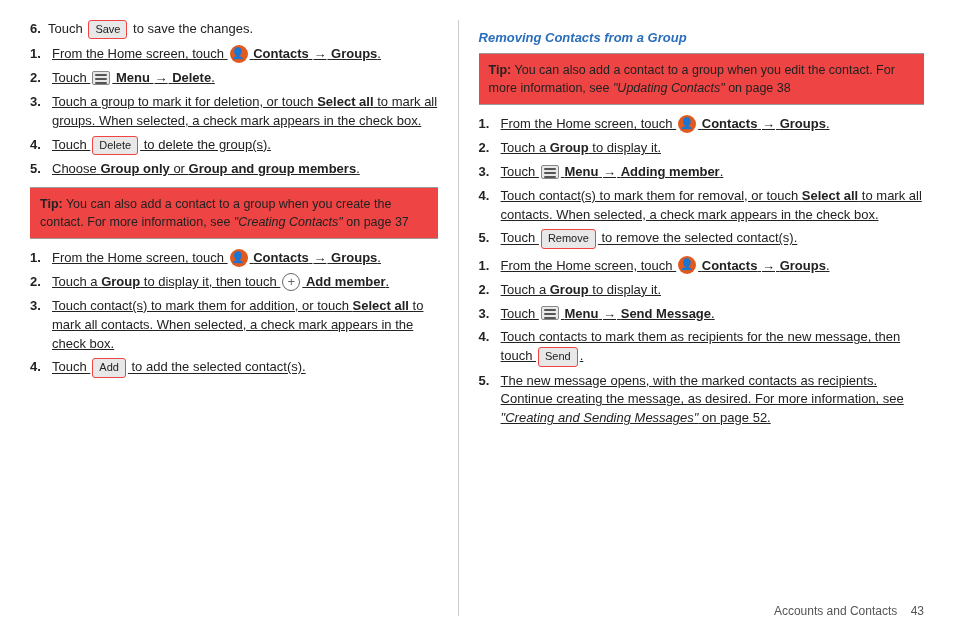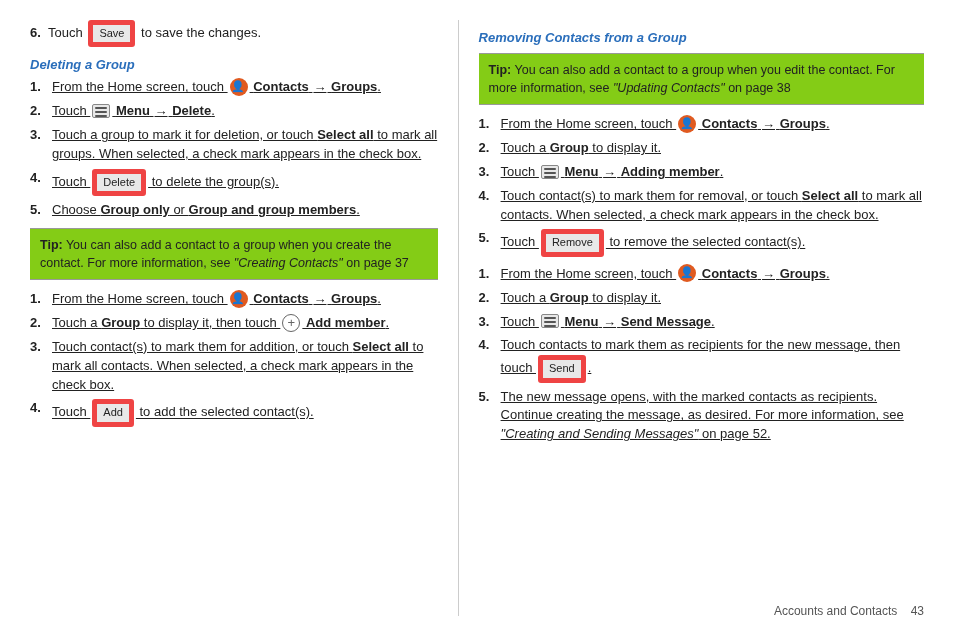--- a/index.html
+++ b/index.html
@@ -56,33 +56,33 @@
       flex: 1;
       text-decoration: underline;
     }
     .tip-box {
       border-top: 1px solid #999;
       border-bottom: 1px solid #999;
       padding: 7px 10px;
       margin: 8px 0 10px 0;
       font-size: 12.5px;
       line-height: 1.45;
-      background: #84cc16;
+      background: #ef4444;
     }
     .tip-box .tip-label {
       font-weight: bold;
     }
     .tip-box em {
       font-style: italic;
     }
     b { font-weight: bold; }
     em { font-style: italic; }
     .btn-inline {
       display: inline-block;
-      border: 5px solid #ef4444;
+      border: 1px solid #ef4444;
       border-radius: 3px;
       padding: 1px 6px;
       font-size: 11px;
       background: #e8e8e8;
       color: #222;
       margin: 0 2px;
       vertical-align: middle;
       line-height: 1.4;
     }
     .contacts-icon {
@@ -164,21 +164,20 @@
 
 <div class="page">
 
   <div class="col-left">
 
     <div class="intro-line">
       <span class="step-num">6.</span>
       <span>&nbsp;Touch <span class="btn-inline">Save</span> to save the changes.</span>
     </div>
 
-    <div class="section-title">Deleting a Group</div>
     <ol class="step-list">
       <li>
         <span class="step-num">1.</span>
         <span class="step-content">
           From the Home screen, touch
           <span class="contacts-icon"></span>
           <b>Contacts</b> <span class="arrow">→</span> <b>Groups</b>.
         </span>
       </li>
       <li>

